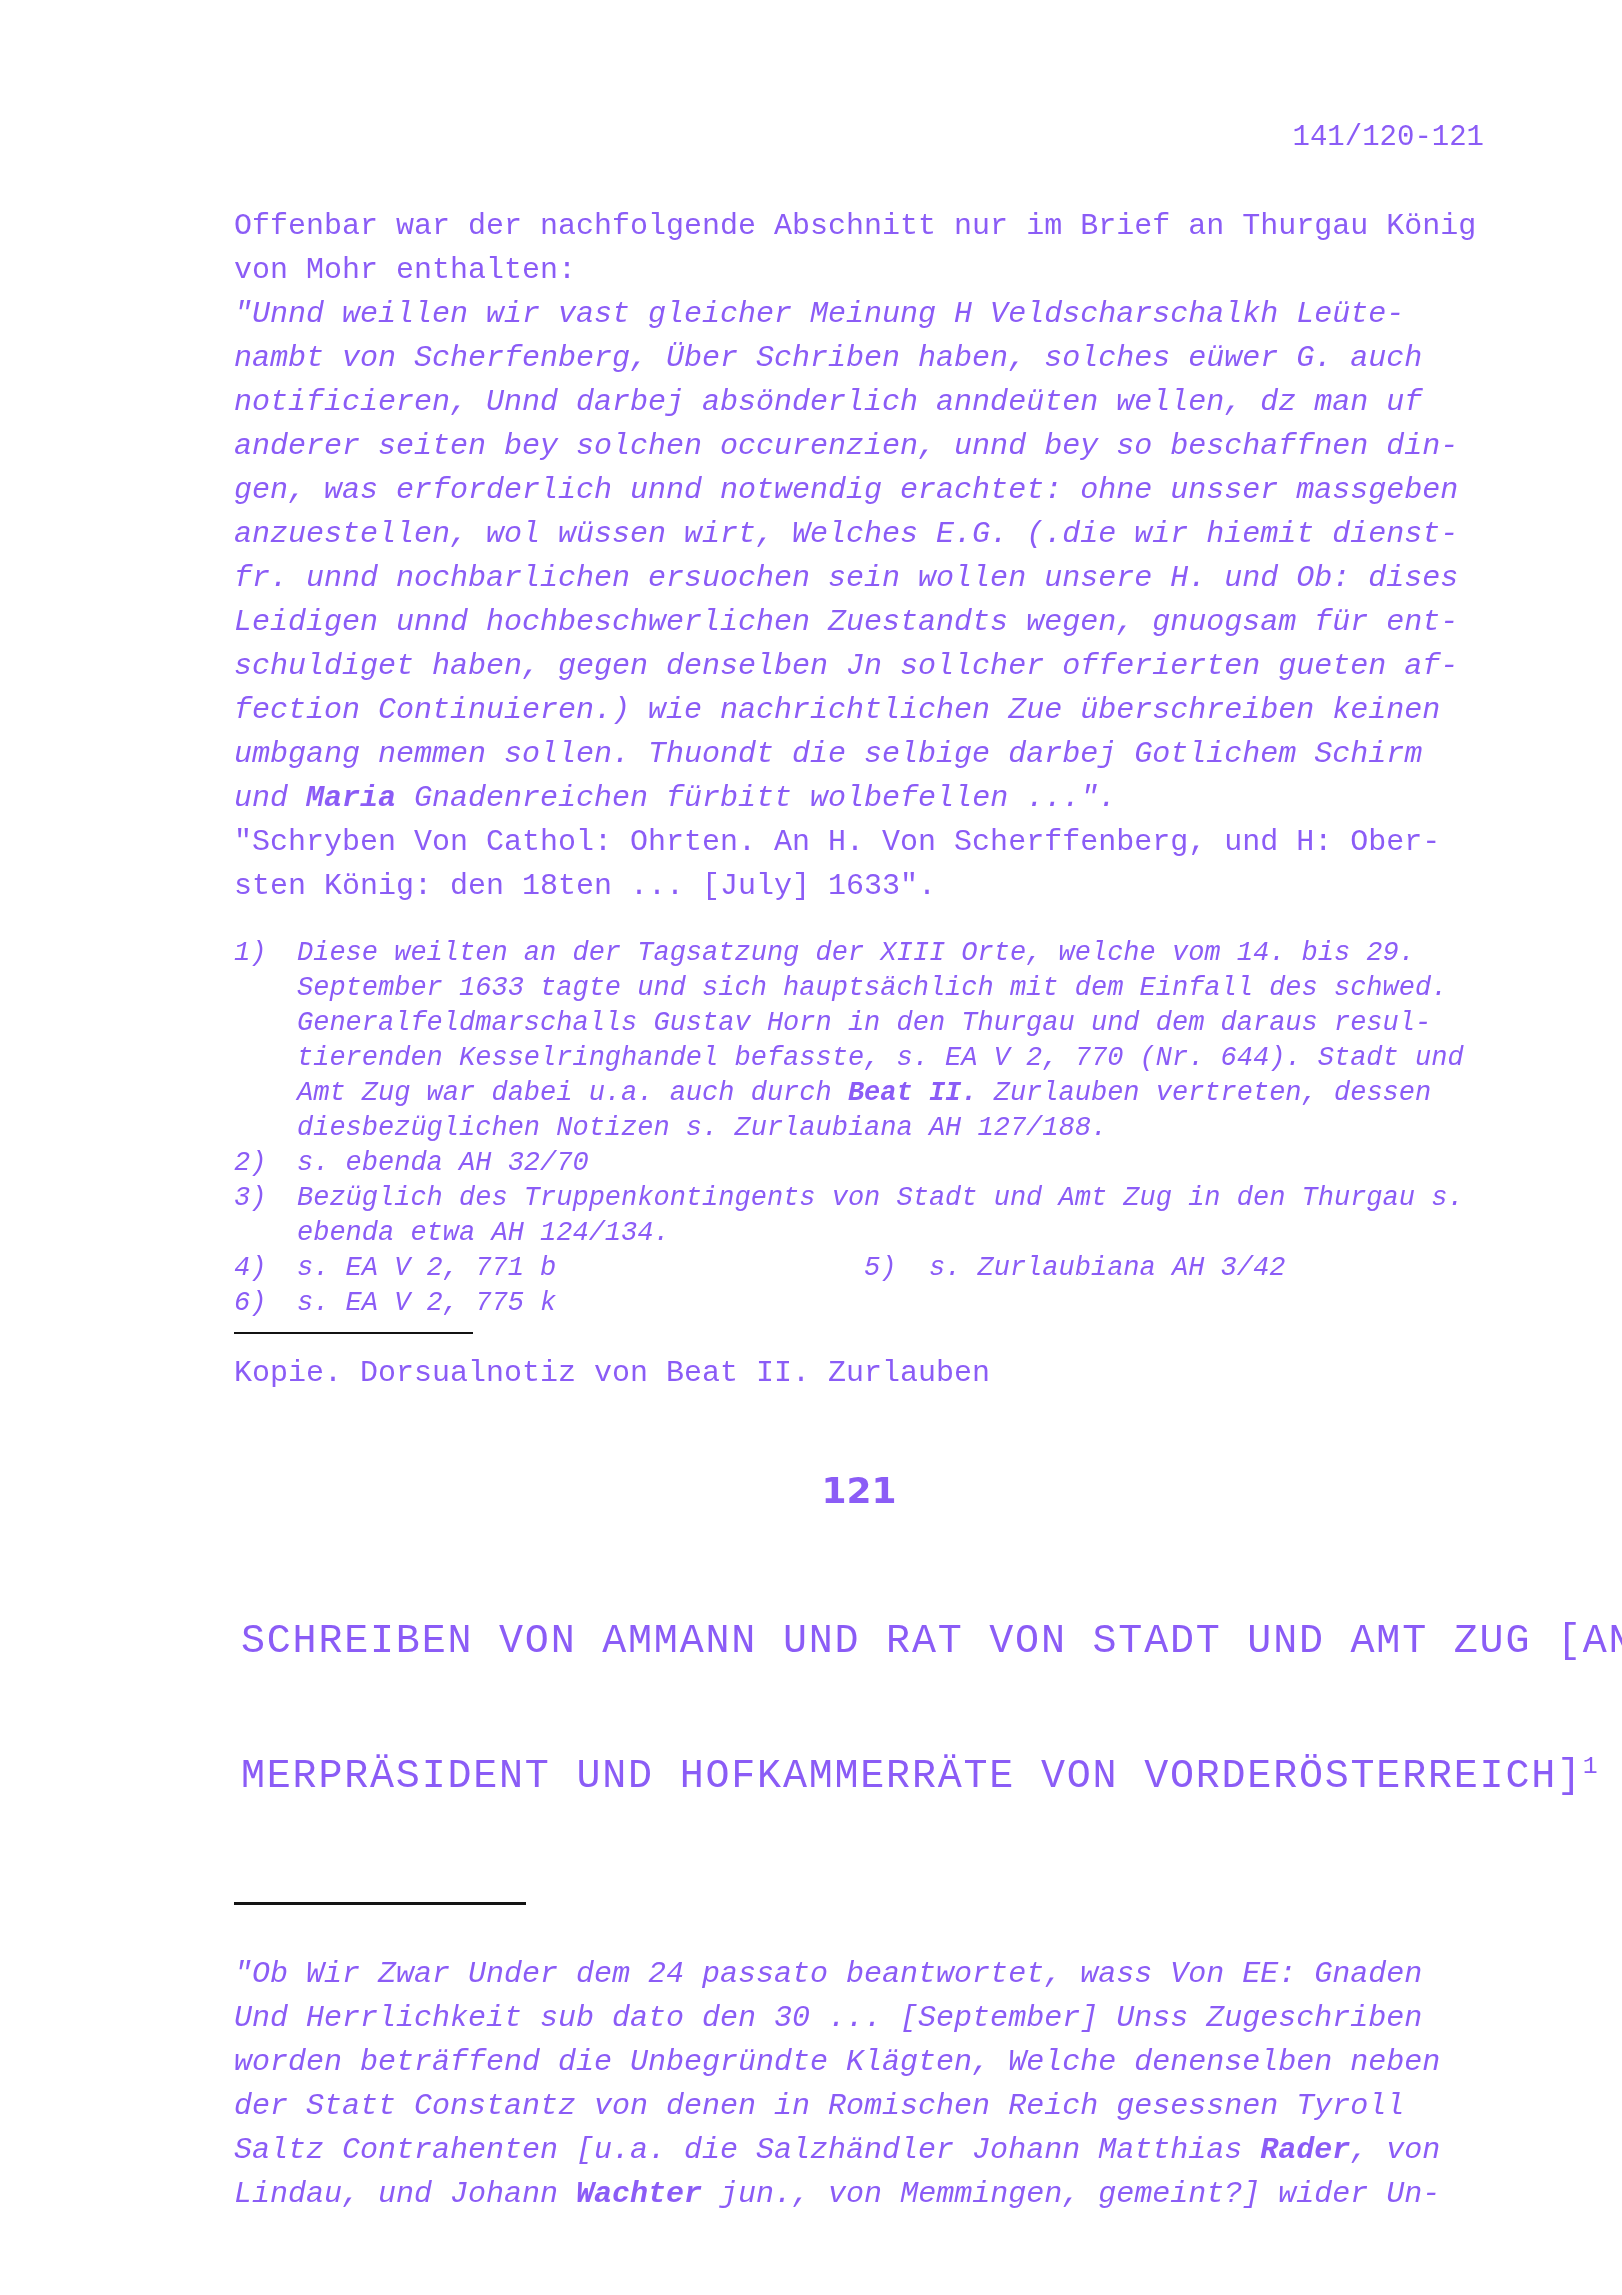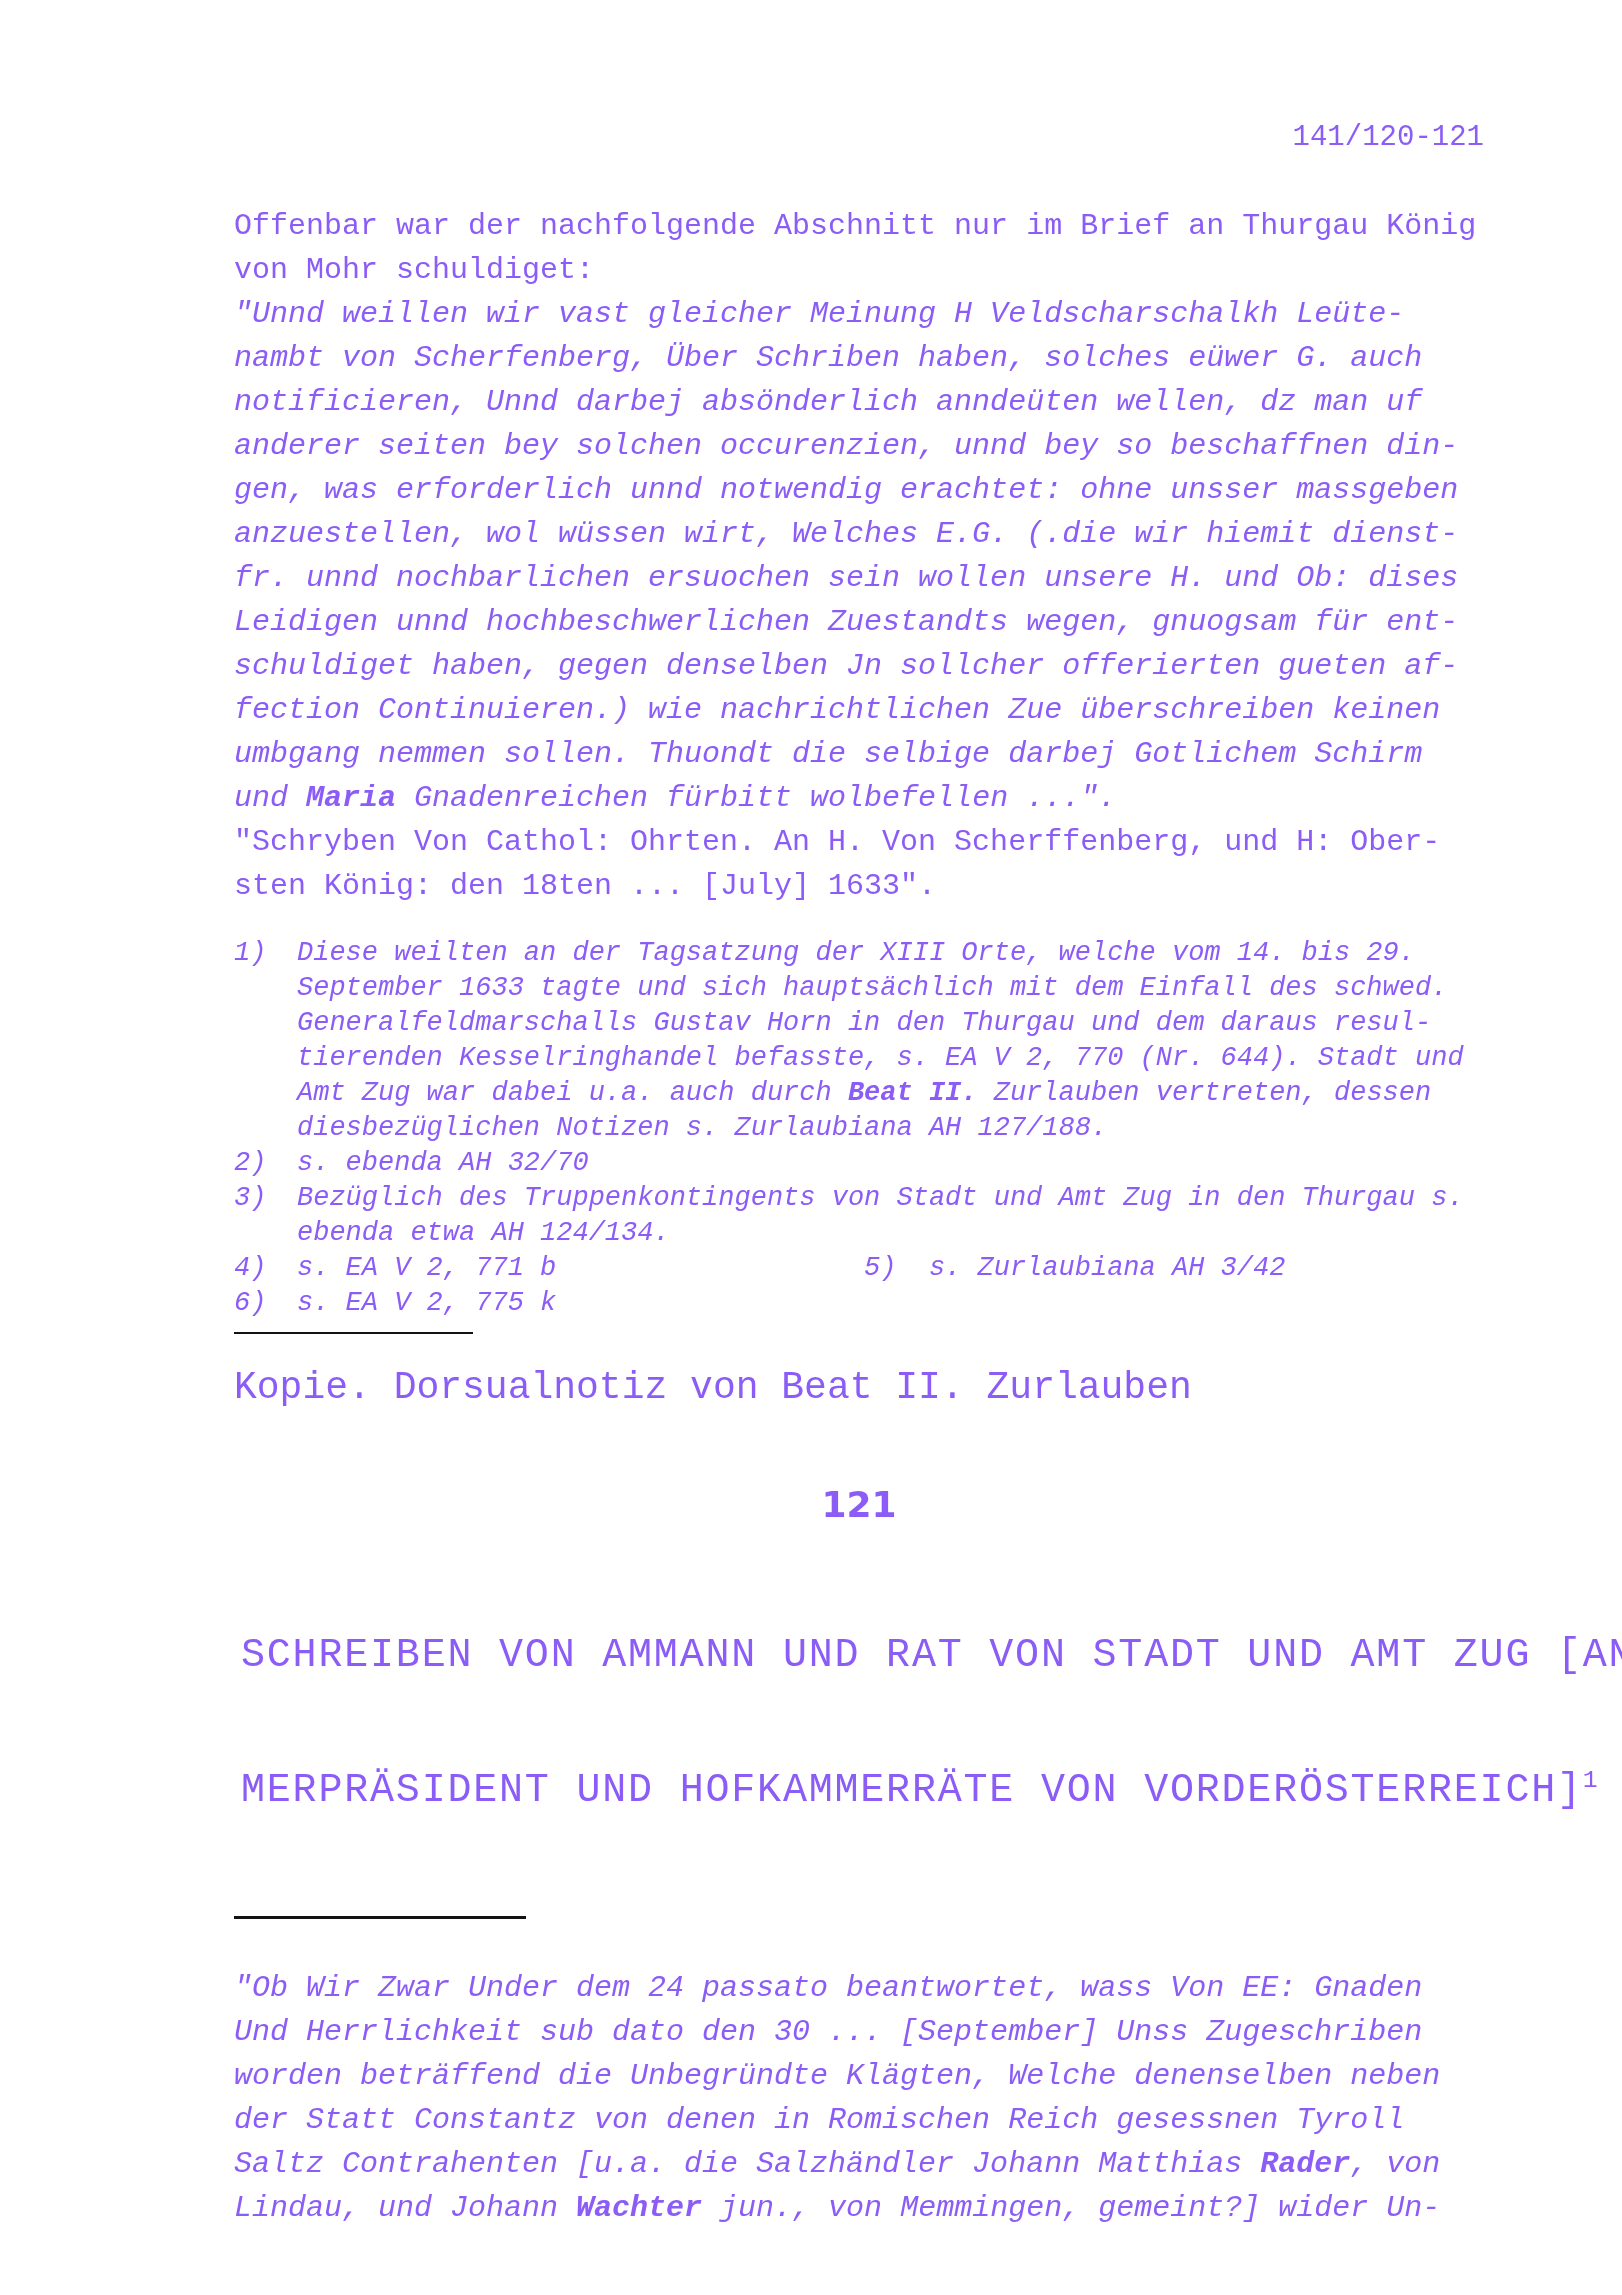--- a/index.html
+++ b/index.html
@@ -34,21 +34,21 @@
     white-space: pre;
   }
   .fn-row { display: flex; }
   .fn-num { width: 63px; flex: none; }
   .fn-text { flex: 1 1 auto; }
 
   .rule { height: 2.4px; background: #131313; }
   .rule-1 { width: 239px; margin-top: 11.4px; }
   .rule-2 { width: 292px; margin-top: 13px; }
 
-  .source-note { margin-top: 32px; font-size: 38px; line-height: 43px; white-space: pre; }
+  .source-note { margin-top: 18px; font-size: 30px; line-height: 43px; white-space: pre; }
 
   .entry-number {
     margin-top: 75px;
     text-align: center;
     font-family: "DejaVu Sans", "Liberation Sans", sans-serif;
     font-weight: 700;
     font-size: 36px;
     line-height: 41px;
   }
 
@@ -73,21 +73,21 @@
 </style>
 </head>
 <body>
 
 <div class="page">
   <div class="content">
 
     <div class="header-right">141/120-121</div>
 
     <div class="main-text">
-      <div class="body-text"><div class="line">Offenbar war der nachfolgende Abschnitt nur im Brief an Thurgau König</div><div class="line">von Mohr schuldiget:</div></div>
+      <div class="body-text"><div class="line">Offenbar war der nachfolgende Abschnitt nur im Brief an Thurgau König</div><div class="line">von Mohr enthalten:</div></div>
       <div class="body-text quote"><div class="line">"Unnd weillen wir vast gleicher Meinung H Veldscharschalkh Leüte-</div><div class="line">nambt von Scherfenberg, Über Schriben haben, solches eüwer G. auch</div><div class="line">notificieren, Unnd darbej absönderlich anndeüten wellen, dz man uf</div><div class="line">anderer seiten bey solchen occurenzien, unnd bey so beschaffnen din-</div><div class="line">gen, was erforderlich unnd notwendig erachtet: ohne unsser massgeben</div><div class="line">anzuestellen, wol wüssen wirt, Welches E.G. (.die wir hiemit dienst-</div><div class="line">fr. unnd nochbarlichen ersuochen sein wollen unsere H. und Ob: dises</div><div class="line">Leidigen unnd hochbeschwerlichen Zuestandts wegen, gnuogsam für ent-</div><div class="line">schuldiget haben, gegen denselben Jn sollcher offerierten gueten af-</div><div class="line">fection Continuieren.) wie nachrichtlichen Zue überschreiben keinen</div><div class="line">umbgang nemmen sollen. Thuondt die selbige darbej Gotlichem Schirm</div><div class="line">und <b>Maria</b> Gnadenreichen fürbitt wolbefellen ...".</div></div>
       <div class="body-text"><div class="line">"Schryben Von Cathol: Ohrten. An H. Von Scherffenberg, und H: Ober-</div><div class="line">sten König: den 18ten ... [July] 1633".</div></div>
     </div>
 
     <div class="footnotes"><div class="fn-row"><span class="fn-num">1)</span><div class="fn-text"><div class="line">Diese weilten an der Tagsatzung der XIII Orte, welche vom 14. bis 29.</div><div class="line">September 1633 tagte und sich hauptsächlich mit dem Einfall des schwed.</div><div class="line">Generalfeldmarschalls Gustav Horn in den Thurgau und dem daraus resul-</div><div class="line">tierenden Kesselringhandel befasste, s. EA V 2, 770 (Nr. 644). Stadt und</div><div class="line">Amt Zug war dabei u.a. auch durch <b>Beat II.</b> Zurlauben vertreten, dessen</div><div class="line">diesbezüglichen Notizen s. Zurlaubiana AH 127/188.</div></div></div><div class="fn-row"><span class="fn-num">2)</span><div class="fn-text"><div class="line">s. ebenda AH 32/70</div></div></div><div class="fn-row"><span class="fn-num">3)</span><div class="fn-text"><div class="line">Bezüglich des Truppenkontingents von Stadt und Amt Zug in den Thurgau s.</div><div class="line">ebenda etwa AH 124/134.</div></div></div><div class="fn-row"><span class="fn-num">4)</span><div class="fn-text"><div class="line">s. EA V 2, 771 b                   5)  s. Zurlaubiana AH 3/42</div></div></div><div class="fn-row"><span class="fn-num">6)</span><div class="fn-text"><div class="line">s. EA V 2, 775 k</div></div></div></div>
 
     <div class="rule rule-1"></div>
 
     <div class="source-note"><div class="line">Kopie. Dorsualnotiz von Beat II. Zurlauben</div></div>
 

